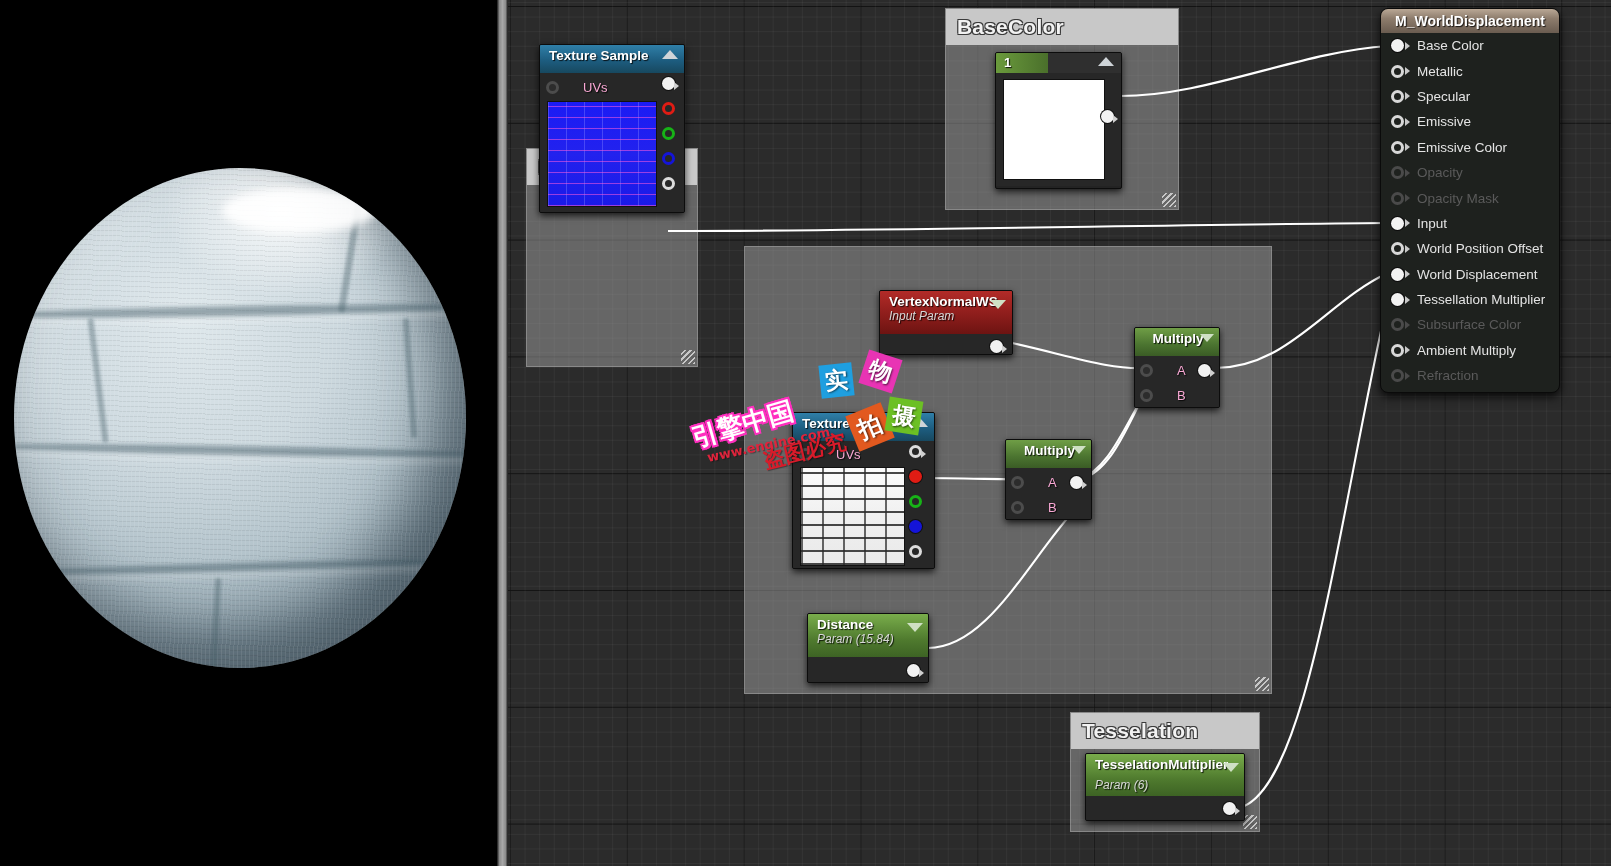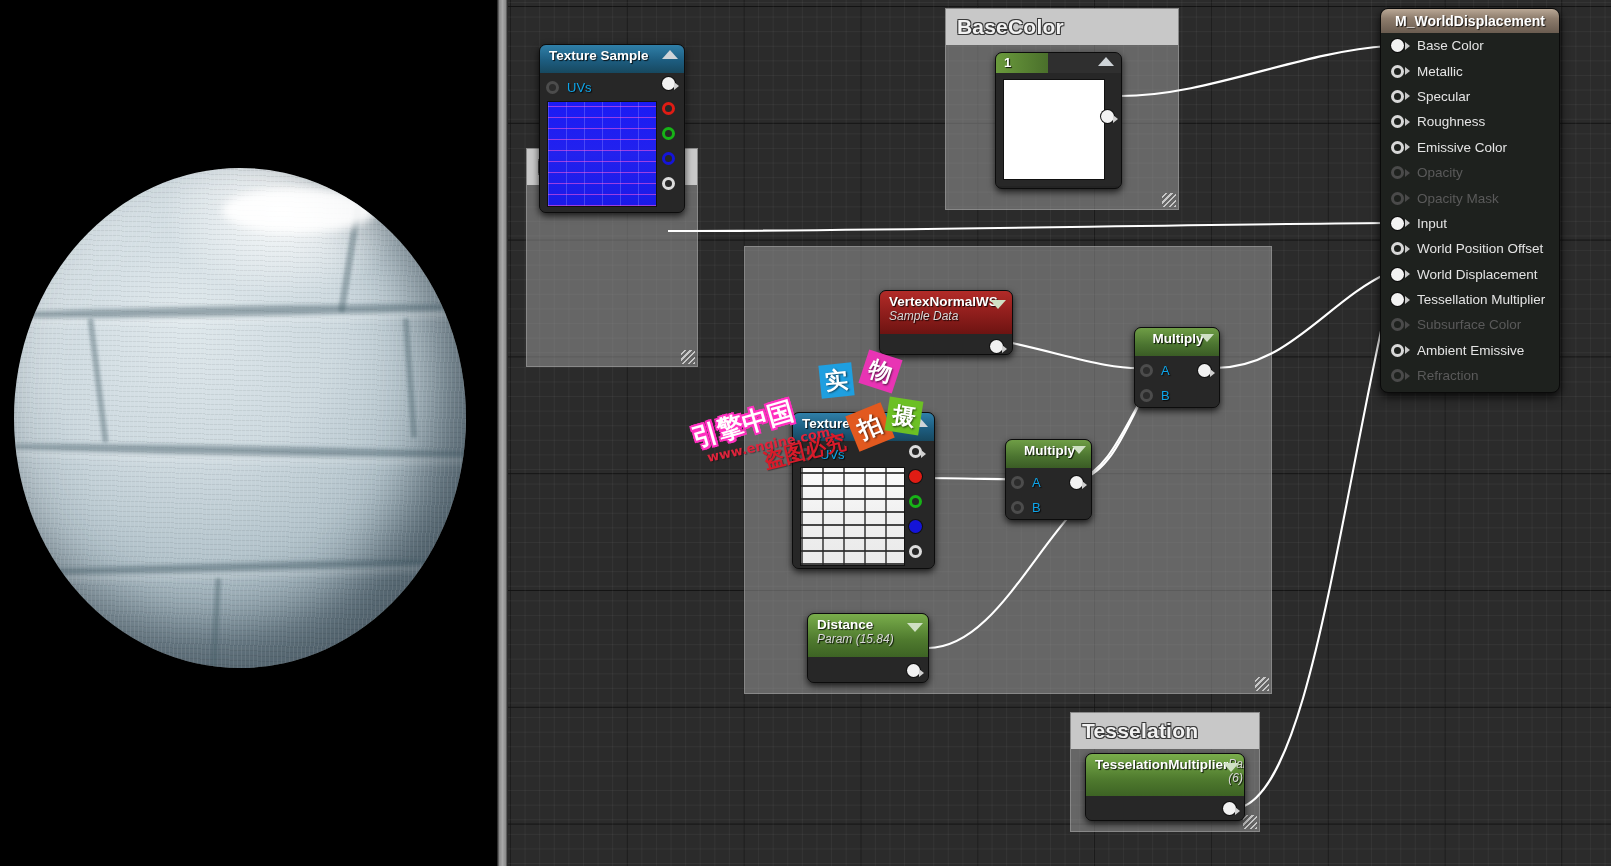--- a/index.html
+++ b/index.html
@@ -55,21 +55,21 @@
 
   
   .comment{position:absolute;background:rgba(158,158,158,.52);border:1px solid rgba(200,200,200,.35);}
   .comment .ctitle{height:36px;background:#c8c8c8;color:#f2f2f2;font-size:21px;font-weight:bold;
     display:flex;align-items:center;padding-left:11px;letter-spacing:.2px;
     text-shadow:1px 1px 0 #3a3a3a, -1px 1px 0 #3a3a3a, 1px -1px 0 #3a3a3a, -1px -1px 0 #3a3a3a;}
   .resizer{position:absolute;right:2px;bottom:2px;width:14px;height:14px;
     background:repeating-linear-gradient(-45deg,#d8d8d8 0 1.5px,transparent 1.5px 4px);opacity:.85;}
 
   
-  .node{position:absolute;border-radius:7px;background:#232323;
+  .node{position:absolute;border-radius:2px;background:#232323;
         border:1px solid #0c0c0c;box-shadow:0 3px 7px rgba(0,0,0,.75);overflow:hidden;}
   .nhead{position:relative;display:flex;align-items:flex-start;padding:3px 7px 4px 9px;}
   .nhead .ttl{font-size:13.5px;font-weight:bold;color:#fff;text-shadow:1px 1px 1px rgba(0,0,0,.85);line-height:15px;}
   .nhead .sub{font-size:12px;color:#d7d7d7;font-style:italic;text-shadow:1px 1px 1px rgba(0,0,0,.8);line-height:14px;}
   .caret{position:absolute;right:6px;top:7px;width:0;height:0;}
   .caret.down{border-left:8px solid transparent;border-right:8px solid transparent;border-top:9px solid #cfe0c4;}
   .caret.up{border-left:8px solid transparent;border-right:8px solid transparent;border-bottom:9px solid #cfd4d8;}
   .nbody{position:relative;background:#272727;}
 
   .hdr-blue{background:linear-gradient(180deg,#2f7fa8 0%,#1d5d80 55%,#17485f 100%);}
@@ -82,21 +82,21 @@
   .pin.filled{background:#f2f2f2;box-shadow:0 0 0 1px #111;}
   .pin.dim{background:#2c2c2c;border:3px solid #4c4c4c;box-sizing:border-box;}
   .pin.r{background:#e01c14;box-shadow:0 0 0 1px #111;}
   .pin.b{background:#1414d8;box-shadow:0 0 0 1px #111;}
   .pin.rh{background:#272727;border:3px solid #e01c14;box-sizing:border-box;}
   .pin.gh{background:#272727;border:3px solid #17b317;box-sizing:border-box;}
   .pin.bh{background:#272727;border:3px solid #1414d8;box-sizing:border-box;}
   .pin.ah{background:#272727;border:3px solid #dcdcdc;box-sizing:border-box;}
   .pinarrow{position:absolute;width:0;height:0;border-top:4px solid transparent;
             border-bottom:4px solid transparent;border-left:5px solid #d0d0d0;}
-  .plabel{position:absolute;font-size:13px;color:#0ea5e9;text-shadow:1px 1px 1px rgba(0,0,0,.8);}
+  .plabel{position:absolute;font-size:13px;color:#f9a8d4;text-shadow:1px 1px 1px rgba(0,0,0,.8);margin-left:16px;}
 
   .thumb{position:absolute;border:1px solid #111;}
 
   
   #mat-out{position:absolute;border-radius:8px;background:#1e211e;border:1px solid #0a0a0a;
            box-shadow:0 4px 10px rgba(0,0,0,.8);overflow:hidden;}
   #mat-out .mhead{height:24px;background:linear-gradient(180deg,#b9a795 0%,#8d7c6c 40%,#6a5c50 100%);
     display:flex;align-items:center;padding-left:14px;}
   #mat-out .mhead span{font-size:14px;font-weight:bold;color:#fff;text-shadow:1px 1px 1px rgba(0,0,0,.8);}
   .mrow{position:relative;height:25.4px;display:flex;align-items:center;}
@@ -221,21 +221,21 @@
         <div class="pin gh" style="left:122px;top:54px;"></div>
         <div class="pin bh" style="left:122px;top:79px;"></div>
         <div class="pin ah" style="left:122px;top:104px;"></div>
       </div>
     </div>
 
     <div class="node" style="left:371px;top:45px;width:132px;height:63px;
                transform:translateY(245px);text-align:right;">
       <div class="nhead hdr-red" style="height:36px;flex-direction:column;">
         <span class="ttl">VertexNormalWS</span>
-        <span class="sub">Sample Data</span>
+        <span class="sub">Input Param</span>
         <span class="caret down" style="top:9px;"></span>
       </div>
       <div class="nbody" style="height:26px;">
         <div class="pin filled" style="left:110px;top:6px;"></div>
         <div class="pinarrow" style="left:122px;top:11px;"></div>
       </div>
     </div>
 
     <div class="node" style="left:284px;top:412px;width:141px;height:155px;">
       <div class="nhead hdr-blue" style="height:21px;">
@@ -295,21 +295,21 @@
         <span class="sub">Param (15.84)</span>
         <span class="caret down" style="top:9px;right:5px;"></span>
       </div>
       <div class="nbody" style="height:30px;">
         <div class="pin filled" style="left:99px;top:7px;"></div>
         <div class="pinarrow" style="left:111px;top:12px;"></div>
       </div>
     </div>
 
     <div class="node" style="left:577px;top:753px;width:158px;height:66px;">
-      <div class="nhead hdr-green" style="height:35px;flex-direction:row;justify-content:space-between;">
+      <div class="nhead hdr-green" style="height:35px;flex-direction:column;justify-content:space-between;">
         <span class="ttl">TesselationMultiplier</span>
         <span class="sub">Param (6)</span>
         <span class="caret down" style="top:9px;right:5px;"></span>
       </div>
       <div class="nbody" style="height:29px;">
         <div class="pin filled" style="left:137px;top:6px;"></div>
         <div class="pinarrow" style="left:149px;top:11px;"></div>
       </div>
     </div>
 
@@ -338,21 +338,21 @@
             <span class="mlab">Metallic</span>
           </div>
           <div class="mrow">
             <span class="mp off"></span>
             <span class="marrow"></span>
             <span class="mlab">Specular</span>
           </div>
           <div class="mrow">
             <span class="mp off"></span>
             <span class="marrow"></span>
-            <span class="mlab">Roughness</span>
+            <span class="mlab">Emissive</span>
           </div>
           <div class="mrow">
             <span class="mp off"></span>
             <span class="marrow"></span>
             <span class="mlab">Emissive Color</span>
           </div>
           <div class="mrow disabled">
             <span class="mp dis"></span>
             <span class="marrow dis"></span>
             <span class="mlab">Opacity</span>
@@ -383,21 +383,21 @@
             <span class="mlab">Tessellation Multiplier</span>
           </div>
           <div class="mrow disabled">
             <span class="mp dis"></span>
             <span class="marrow dis"></span>
             <span class="mlab">Subsurface Color</span>
           </div>
           <div class="mrow">
             <span class="mp off"></span>
             <span class="marrow"></span>
-            <span class="mlab">Ambient Emissive</span>
+            <span class="mlab">Ambient Multiply</span>
           </div>
           <div class="mrow disabled">
             <span class="mp dis"></span>
             <span class="marrow dis"></span>
             <span class="mlab">Refraction</span>
           </div>
         </div>
     </div>
 
   </div>

